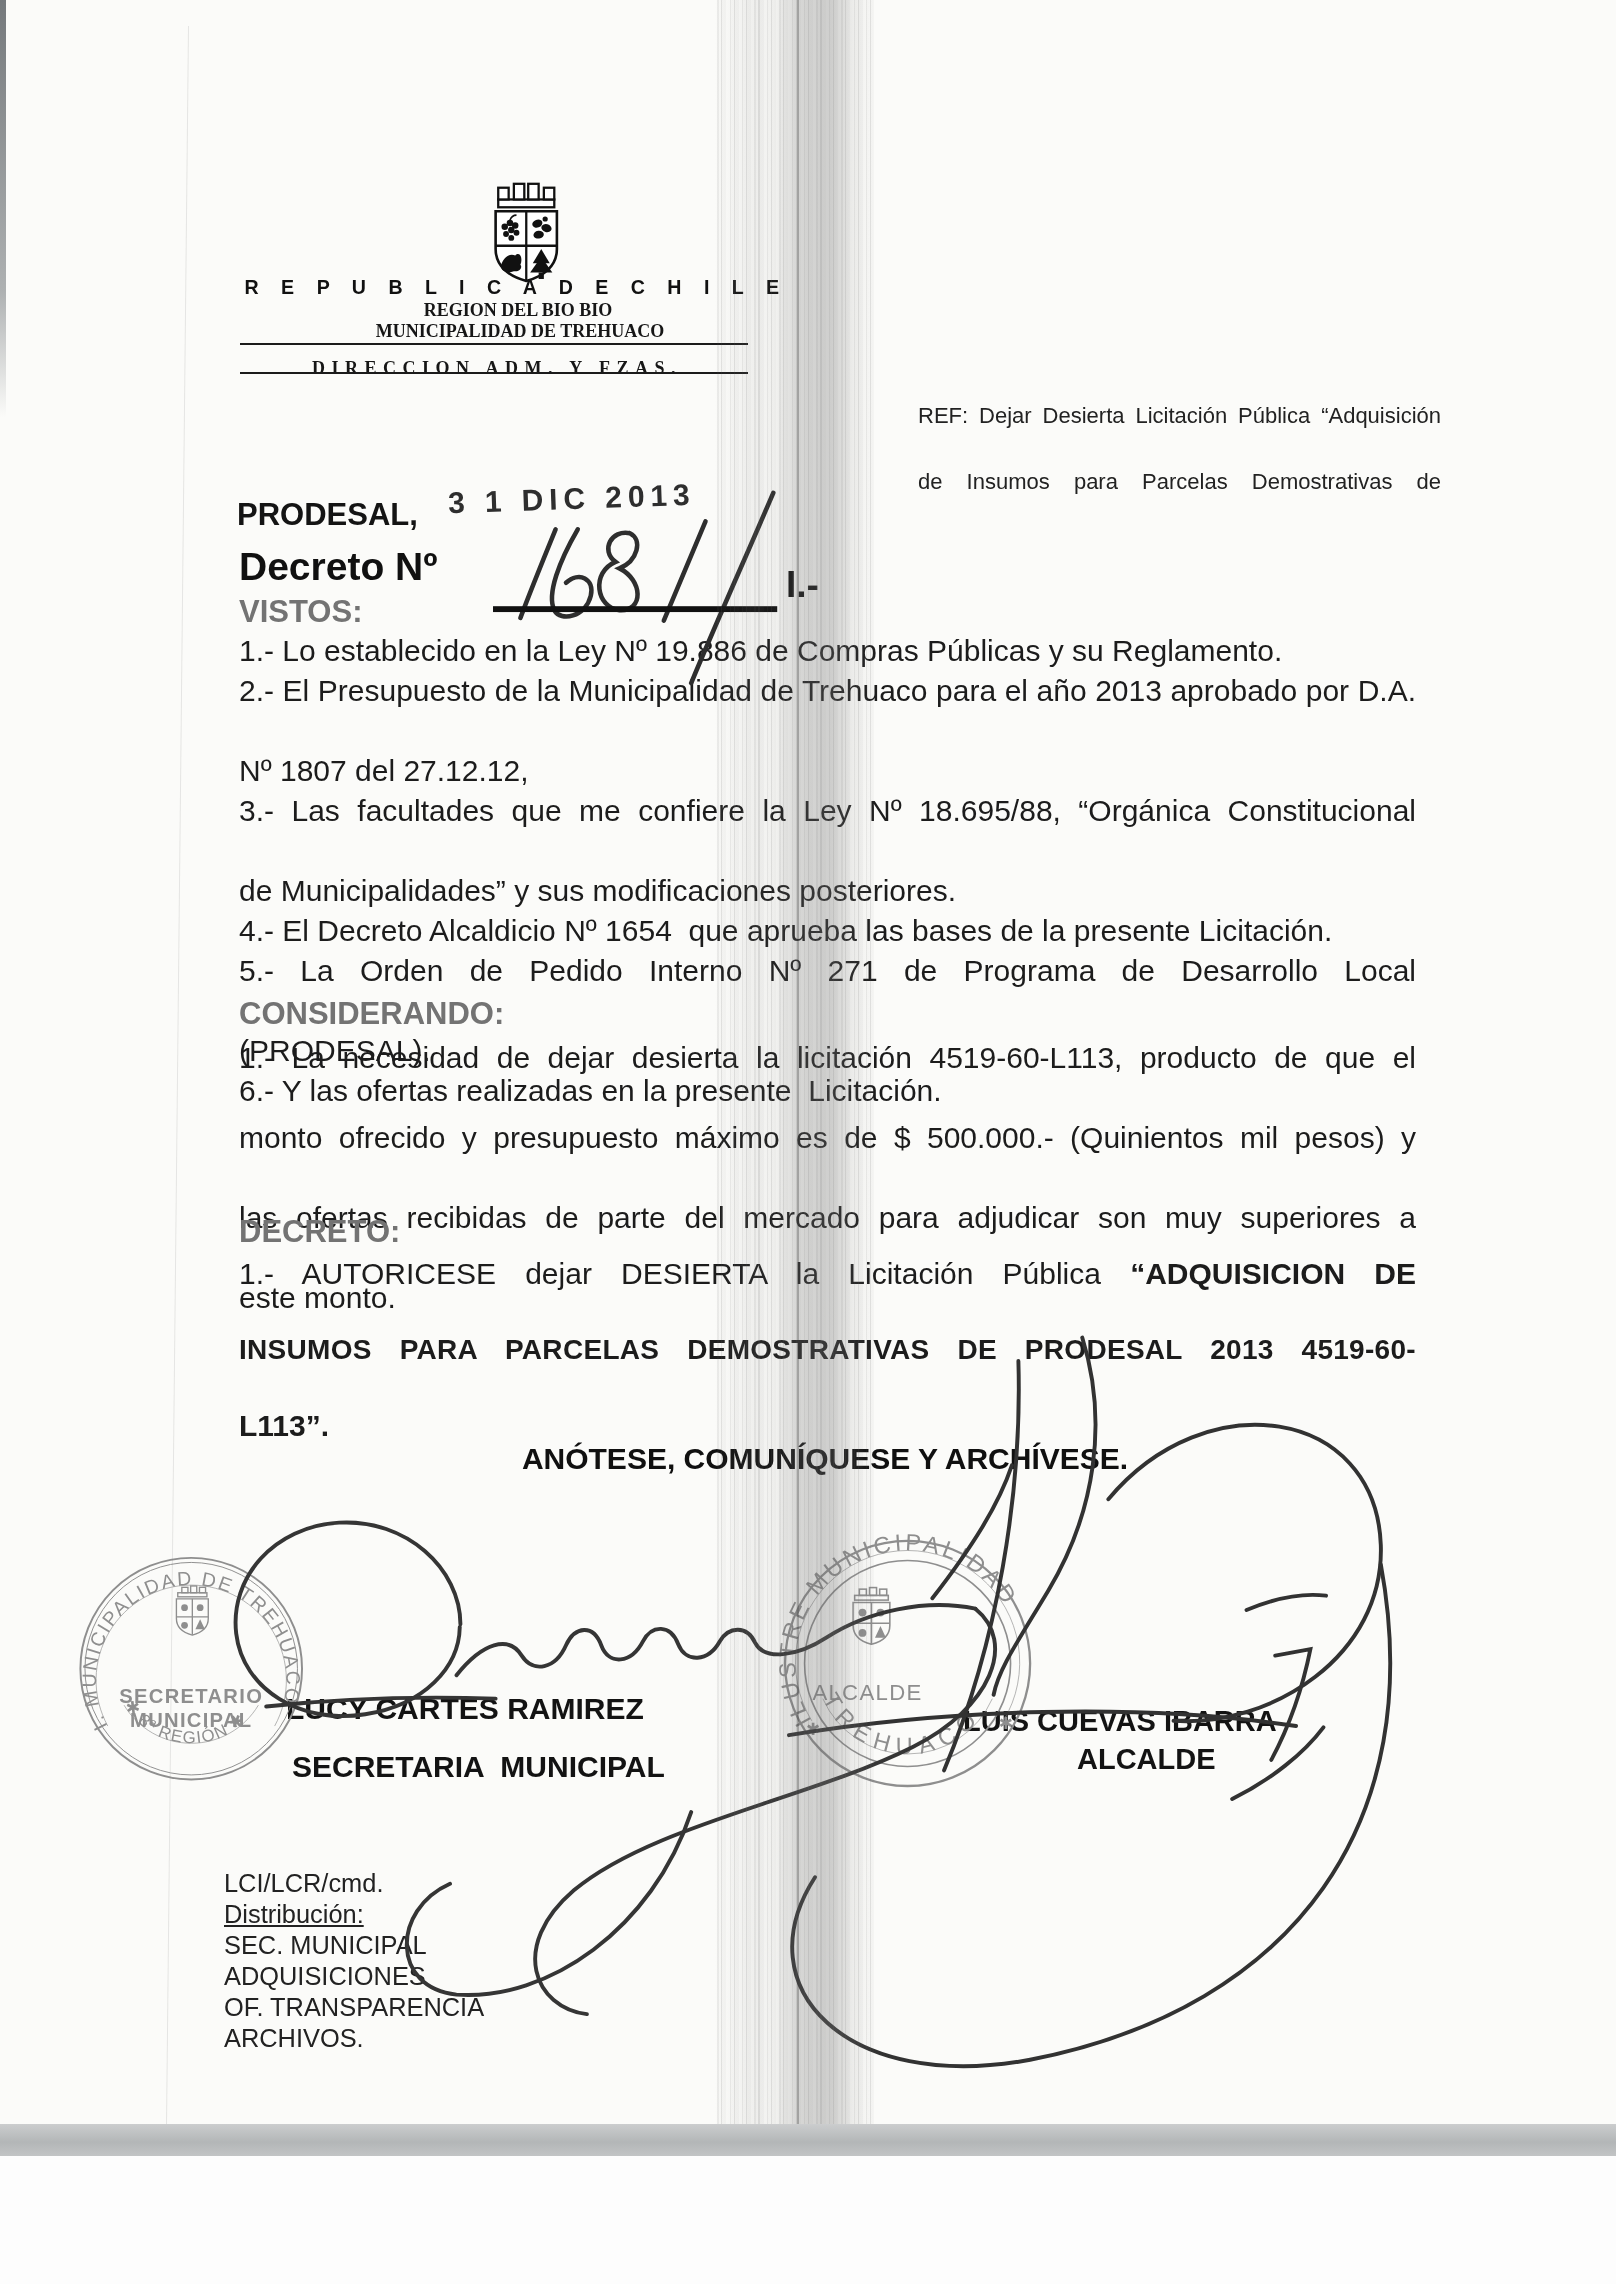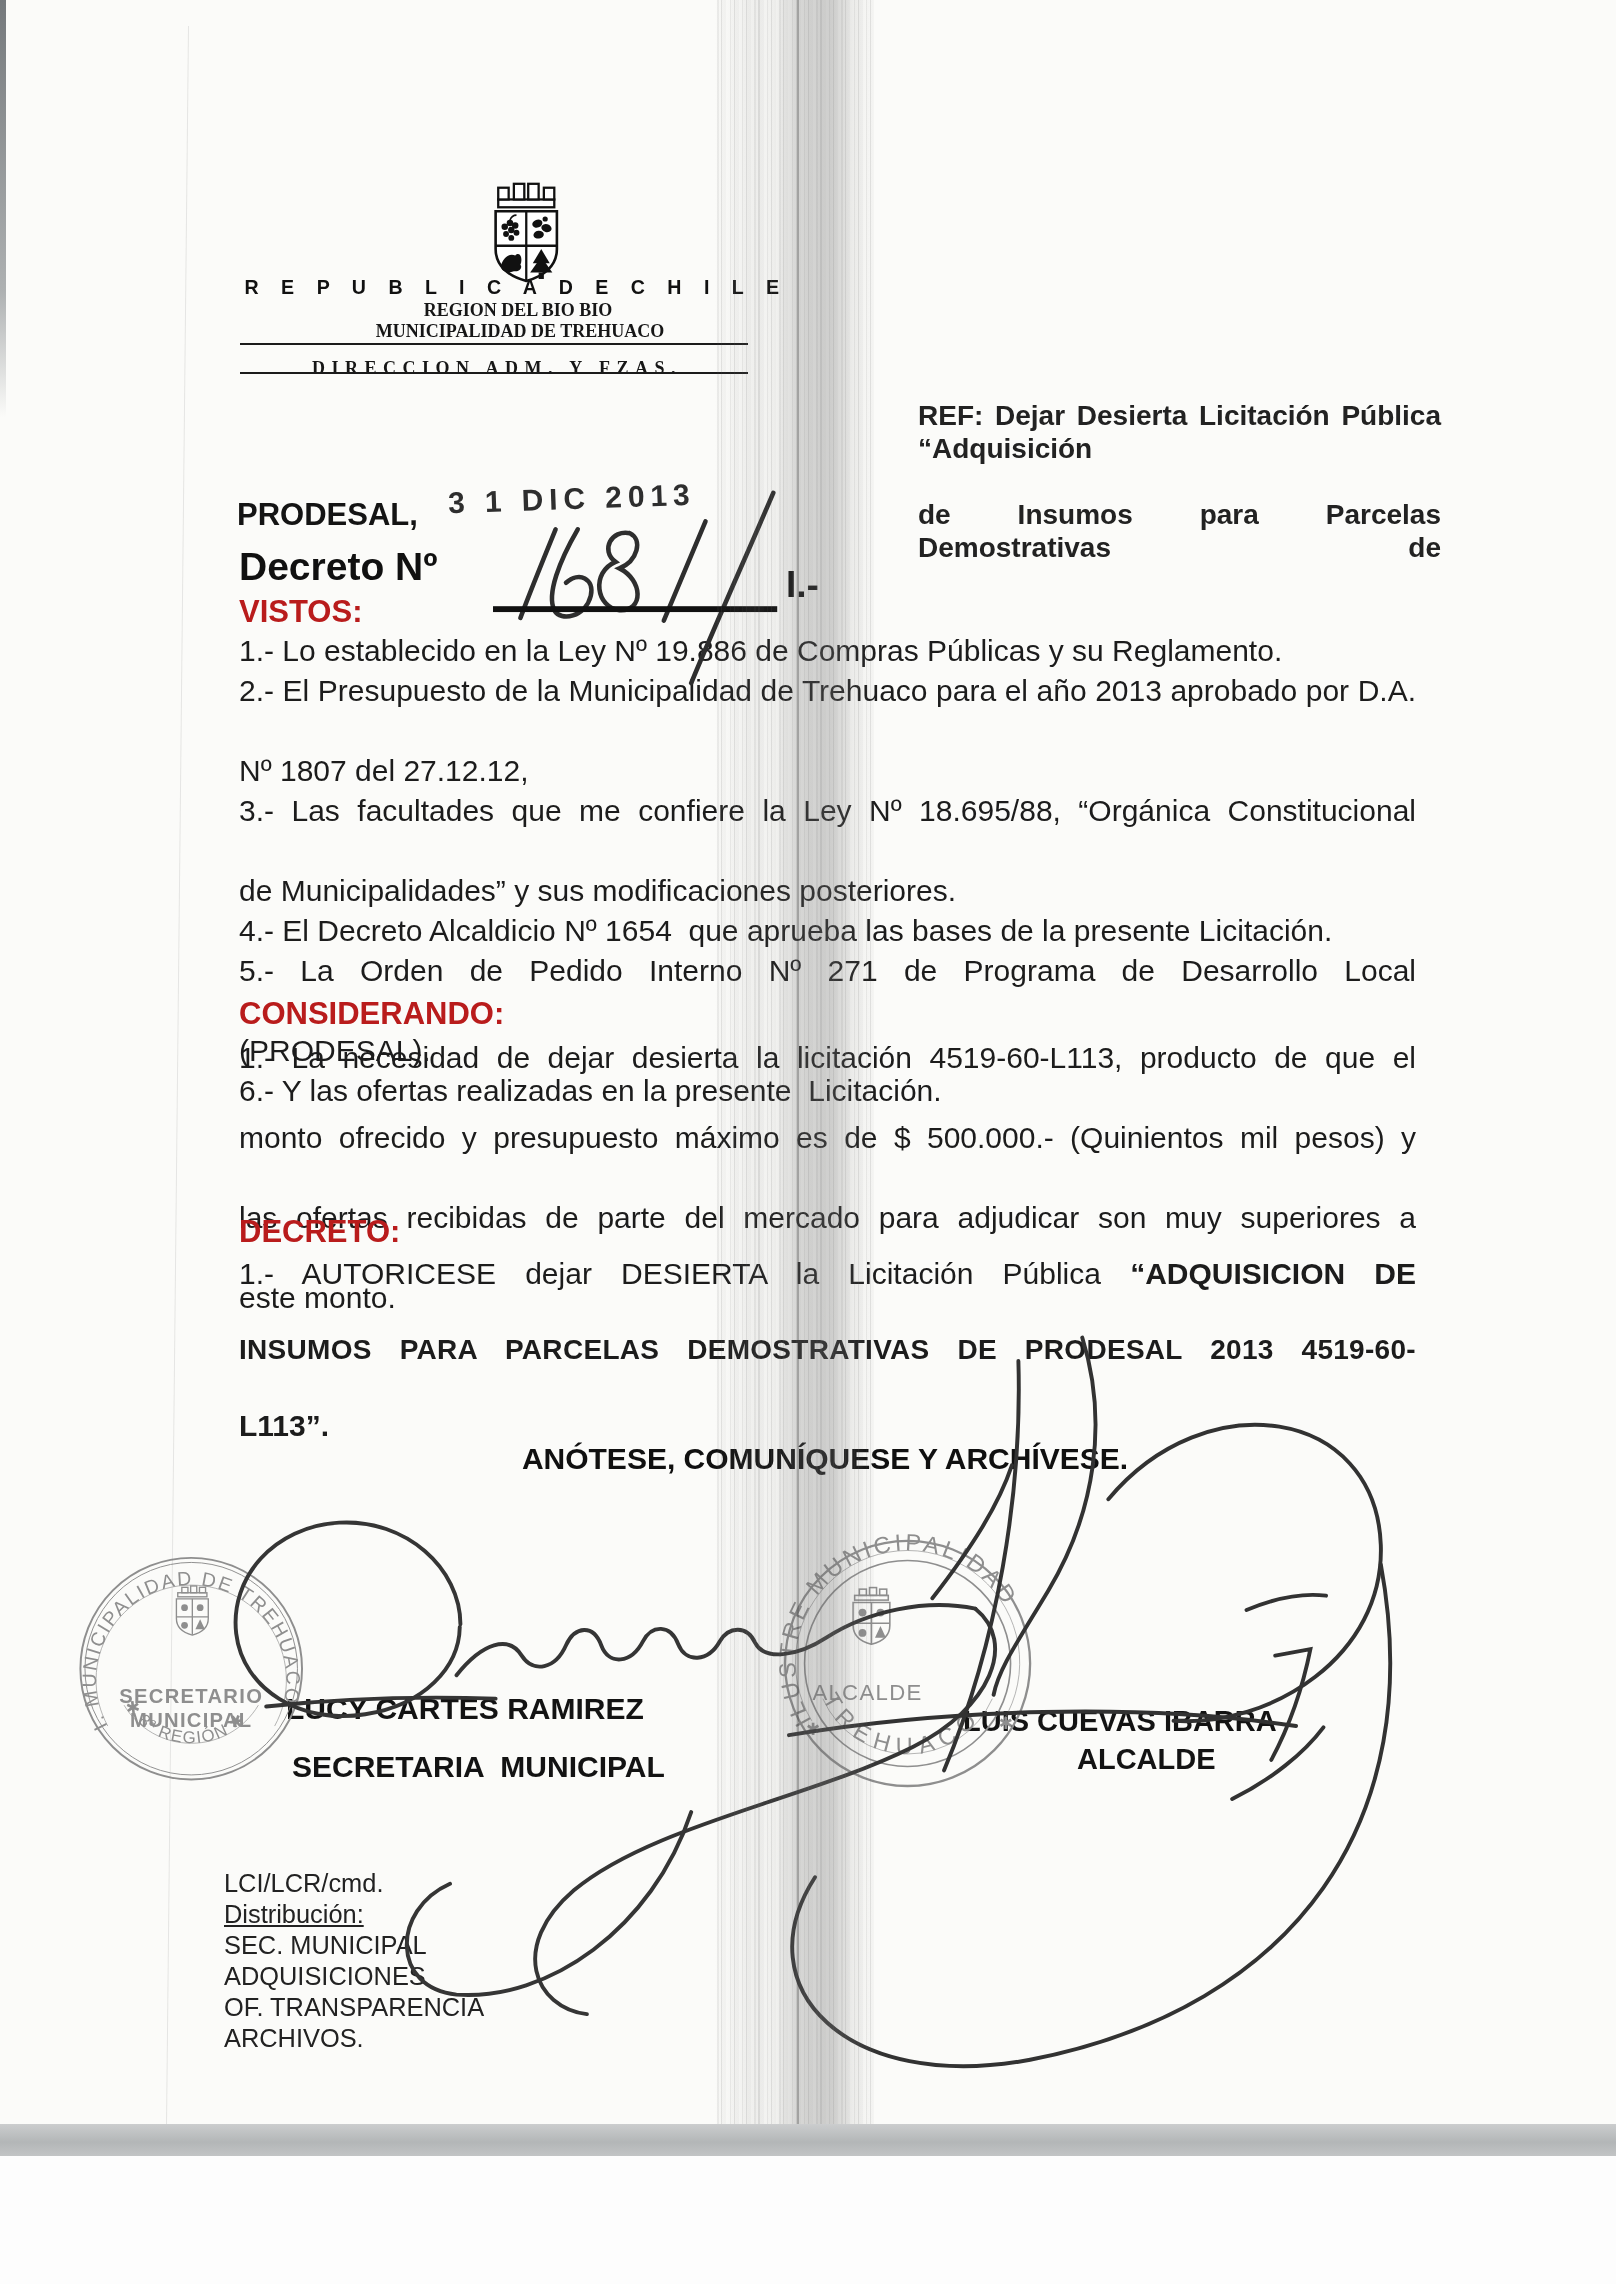--- a/index.html
+++ b/index.html
@@ -5,28 +5,28 @@
   html,body{margin:0;padding:0;background:#ffffff;}
   .page{position:relative;width:1617px;height:2284px;background:#fbfbf9;overflow:hidden;
         font-family:"Liberation Sans",sans-serif;color:#1d1d1d;}
   .abs{position:absolute;}
   
   .hdr-country{font-weight:700;font-size:19.6px;letter-spacing:8.5px;color:#111;white-space:nowrap;transform:translateX(-50%);}
   .hdr-serif{font-family:"Liberation Serif",serif;font-size:18px;font-weight:700;color:#161616;white-space:nowrap;transform:translateX(-50%);}
   .hdr-dir{font-family:"Liberation Serif",serif;font-size:18px;font-weight:700;letter-spacing:6.5px;color:#161616;white-space:nowrap;transform:translateX(-50%);}
   .rule{position:absolute;height:2px;background:#1b1b1b;}
   
-  .ref{left:918px;top:399px;width:523px;font-size:28px;line-height:33px;color:#222;font-weight:bold;}
+  .ref{left:918px;top:399px;width:523px;font-size:22px;line-height:33px;color:#222;}
   .ref .line{white-space:pre-wrap;}
   
   .city{left:237px;top:497px;font-size:31px;font-weight:700;color:#141414;}
   .datestamp{left:448px;top:482px;font-size:30px;font-weight:700;letter-spacing:5.9px;color:#2e2e2e;transform:rotate(-2deg);white-space:pre;}
   .decreto-label{left:239px;top:545px;font-size:39px;font-weight:700;color:#101010;}
   .decreto-suffix{left:786px;top:564px;font-size:37px;font-weight:700;color:#101010;}
-  .vistos-h,.sec-h{font-size:31px;font-weight:700;color:#b91c1c;}
+  .vistos-h,.sec-h{font-size:31px;font-weight:700;color:#737373;}
   
   .body-block{width:1177px;font-size:30px;line-height:40px;color:#1c1c1c;}
   .line{white-space:pre-wrap;}
   .j{text-align:justify;}
   .j::after{content:"";display:inline-block;width:100%;height:0;}
   .b{font-weight:700;margin-top:12px;}
   .caps{font-size:28px;letter-spacing:0.3px;}
   .dec-block{line-height:38px;}
   .closing{left:450px;top:1442px;width:750px;text-align:center;font-size:30px;font-weight:700;color:#101010;}
   

